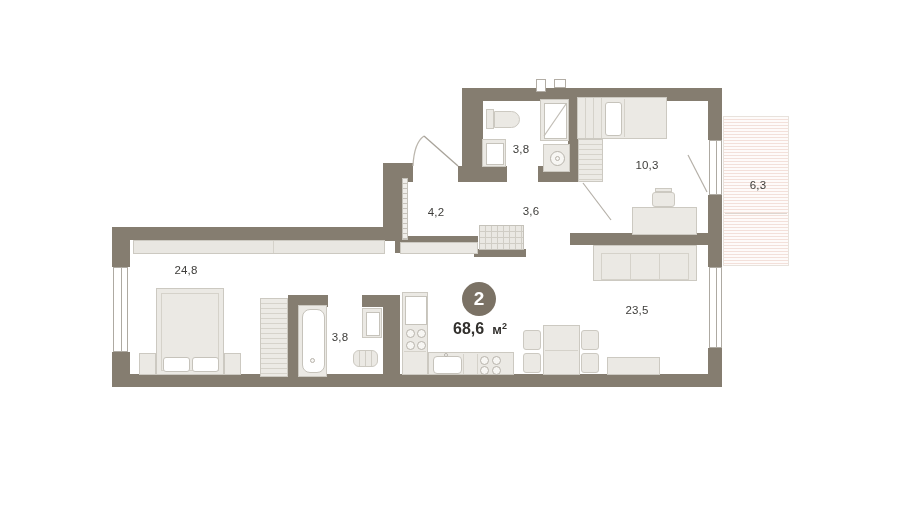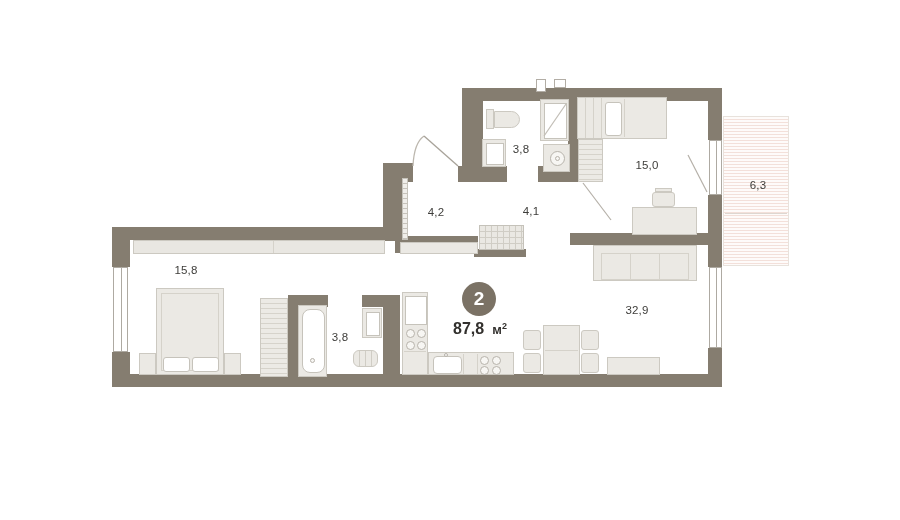--- a/index.html
+++ b/index.html
@@ -160,28 +160,28 @@
   </div>
 
   <svg class="overlay" width="900" height="520" viewBox="0 0 900 520">
     <path d="M 413 166 Q 414 143 424 136" fill="none" stroke="#bcb7ae" stroke-width="1.3"></path>
     <line x1="424" y1="136" x2="458" y2="166" stroke="#a8a39a" stroke-width="1.3"></line>
     <line x1="688" y1="155" x2="707" y2="192" stroke="#b5b0a8" stroke-width="1.2"></line>
     <line x1="583" y1="183" x2="611" y2="220" stroke="#b5b0a8" stroke-width="1.2"></line>
     <line x1="544" y1="136" x2="566" y2="104" stroke="#c2beb6" stroke-width="1.2"></line>
   </svg>
 
-  <div class="label" style="left:186px;top:270px">15,8</div>
+  <div class="label" style="left:186px;top:270px">24,8</div>
   <div class="label" style="left:436px;top:212px">4,2</div>
-  <div class="label" style="left:531px;top:211px">4,1</div>
+  <div class="label" style="left:531px;top:211px">3,6</div>
   <div class="label" style="left:521px;top:149px">3,8</div>
-  <div class="label" style="left:647px;top:165px">15,0</div>
+  <div class="label" style="left:647px;top:165px">10,3</div>
   <div class="label" style="left:758px;top:185px">6,3</div>
   <div class="label" style="left:340px;top:337px">3,8</div>
-  <div class="label" style="left:637px;top:310px">32,9</div>
+  <div class="label" style="left:637px;top:310px">23,5</div>
 
   <div id="badge">2</div>
   <div id="total">
-    <span class="num">87,8</span>
+    <span class="num">68,6</span>
     <span class="unit">&nbsp;<span>м</span><sup>2</sup></span>
   </div>
 
 </div>
 
 </body></html>

